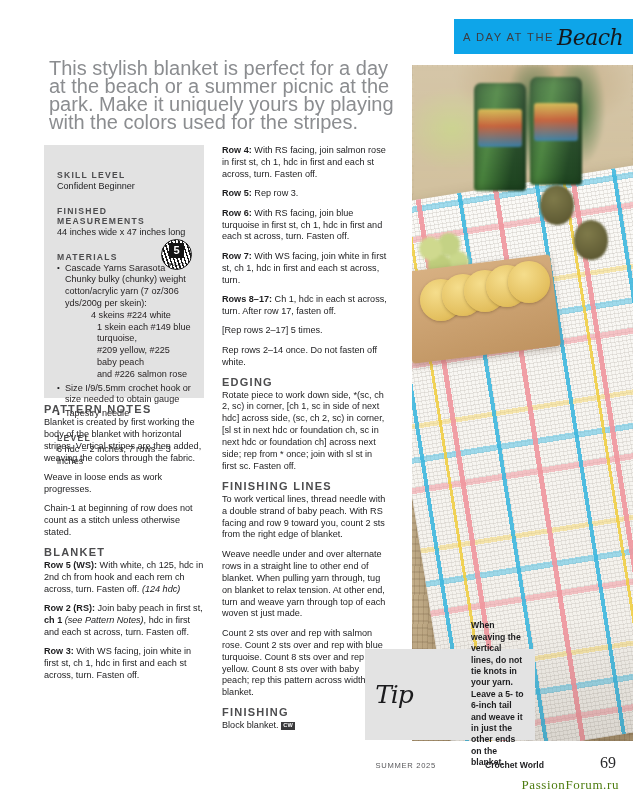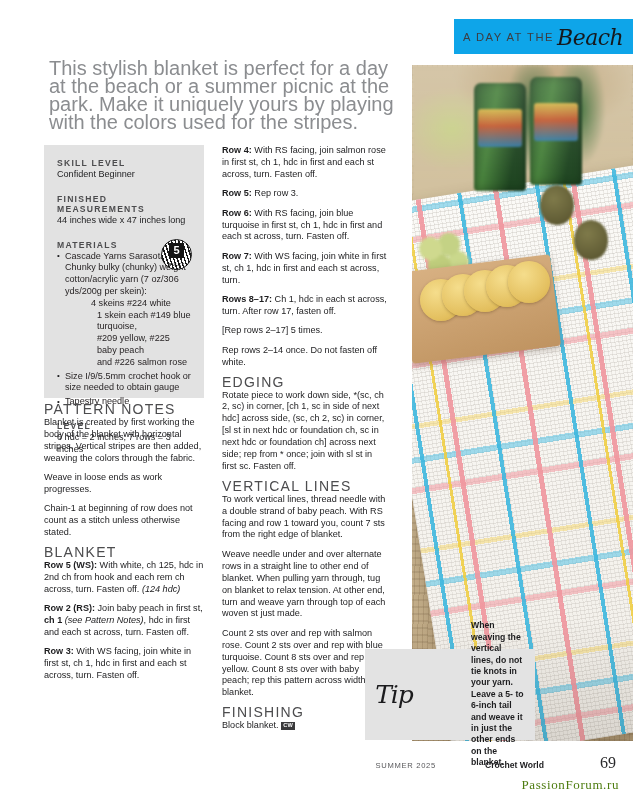--- a/index.html
+++ b/index.html
@@ -114,21 +114,21 @@
     left:0;top:0;width:100%;height:100%;
     background:
       linear-gradient(180deg, rgba(255,255,255,.15) 0%, rgba(0,0,0,0) 18%, rgba(0,0,0,0) 82%, rgba(40,28,14,.12) 100%);
   }
 
   
   .spec-panel{
     position:absolute;left:44px;top:145px;width:160px;height:253px;
     background:#e2e2e2;
   }
-  .spec-inner{padding:13px 13px 0 13px;}
+  .spec-inner{padding:25px 13px 0 13px;}
   .sec-head{
     font-size:8.6px;font-weight:700;letter-spacing:1.25px;color:#4c4c4e;
     margin:0 0 1px 0;
   }
   .sec-head.gap{margin-top:13px;}
   .spec-body{font-size:9.1px;line-height:11.8px;color:#1d1d1f;}
   ul.mat{margin:1px 0 0 0;padding:0;list-style:none;}
   ul.mat>li{
     position:relative;padding-left:8px;margin-bottom:2px;
     font-size:9.1px;line-height:11.8px;
@@ -157,21 +157,21 @@
     font-size:4.2px;font-weight:700;letter-spacing:.4px;color:#111;
   }
 
   
   .col{position:absolute;font-size:9.1px;line-height:11.9px;color:#1d1d1f;}
   .col-left{left:44px;top:404px;width:162px;}
   .col-mid{left:222px;top:145px;width:166px;}
   .col p{margin:0 0 7.5px 0;}
   .col p.tight{margin-bottom:0;}
   .col .hd{
-    font-size:14px;font-weight:400;letter-spacing:1.25px;color:#4c4c4e;
+    font-size:11px;font-weight:700;letter-spacing:1.25px;color:#4c4c4e;
     margin:8px 0 1px 0;
   }
   .col .hd.first{margin-top:0;}
   b{font-weight:700;}
   i{font-style:italic;}
   .cw-mark{
     display:inline-block;background:#3a3a3c;color:#fff;font-size:5.6px;
     font-weight:700;padding:1px 2px;line-height:1;vertical-align:1px;
     letter-spacing:.2px;
   }
@@ -288,22 +288,22 @@
     <p><b>Row 5:</b><span> Rep row 3.</span></p>
     <p><b>Row 6:</b><span> With RS facing, join blue turquoise in first st, ch 1, hdc in first and each st across, turn. Fasten off.</span></p>
     <p><b>Row 7:</b><span> With WS facing, join white in first st, ch 1, hdc in first and each st across, turn.</span></p>
     <p><b>Rows 8–17:</b><span> Ch 1, hdc in each st across, turn. After row 17, fasten off.</span></p>
     <p>[Rep rows 2–17] 5 times.</p>
     <p>Rep rows 2–14 once. Do not fasten off white.</p>
 
     <div class="hd">EDGING</div>
     <p>Rotate piece to work down side, *(sc, ch 2, sc) in corner, [ch 1, sc in side of next hdc] across side, (sc, ch 2, sc) in corner, [sl st in next hdc or foundation ch, sc in next hdc or foundation ch] across next side; rep from * once; join with sl st in first sc. Fasten off.</p>
 
-    <div class="hd">VERTICAL LINES</div>
-    <p>To work vertical lines, thread needle with a double strand of baby peach. With RS facing and row 1 toward you, count 7 sts from the right edge of blanket.</p>
+    <div class="hd">FINISHING LINES</div>
+    <p>To work vertical lines, thread needle with a double strand of baby peach. With RS facing and row 9 toward you, count 2 sts from the right edge of blanket.</p>
     <p>Weave needle under and over alternate rows in a straight line to other end of blanket. When pulling yarn through, tug on blanket to relax tension. At other end, turn and weave yarn through top of each woven st just made.</p>
     <p>Count 2 sts over and rep with salmon rose. Count 2 sts over and rep with blue turquoise. Count 8 sts over and rep with yellow. Count 8 sts over with baby peach; rep this pattern across width of blanket.</p>
 
     <div class="hd">FINISHING</div>
     <p class="tight"><span>Block blanket.</span> <span class="cw-mark">CW</span></p>
   </div>
 
   <div class="tip-box">
     <div class="tip-word">Tip</div>
     <div class="tip-text">When weaving the vertical lines, do not tie knots in your yarn. Leave a 5- to 6-inch tail and weave it in just the other ends on the blanket.</div>

